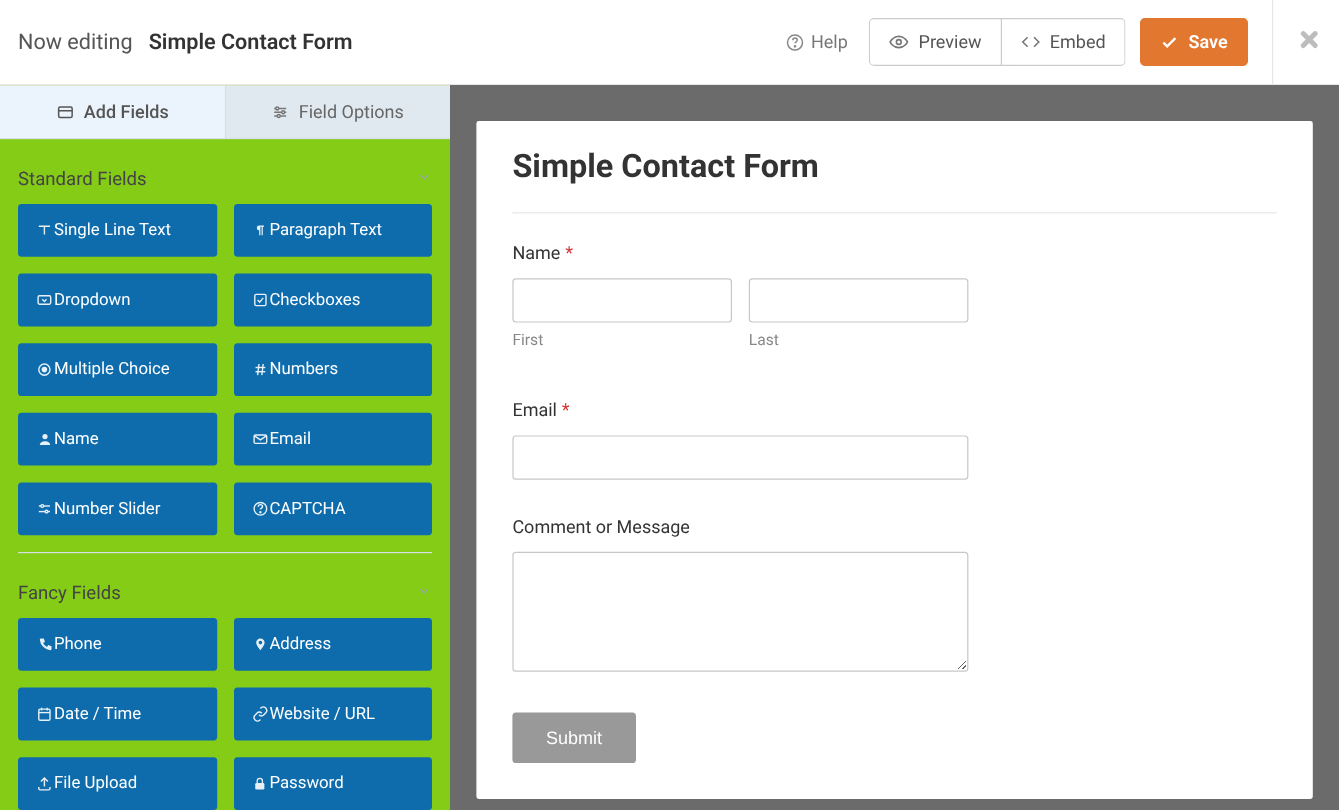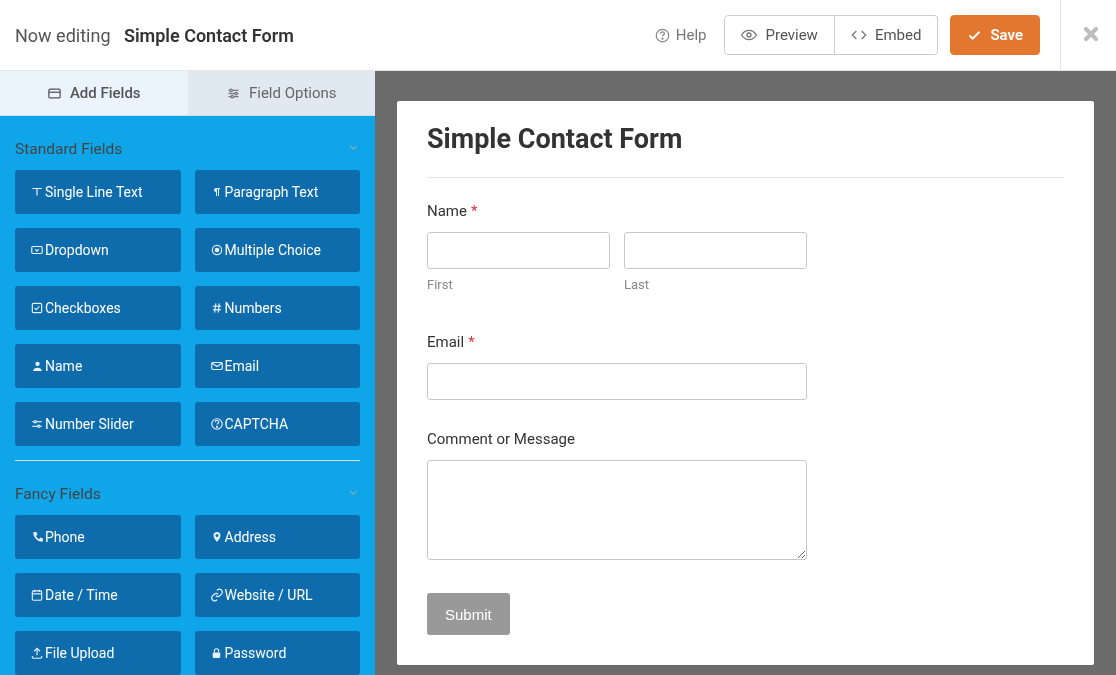--- a/index.html
+++ b/index.html
@@ -80,21 +80,21 @@
     color: #bdbdbd;
     cursor: pointer;
   }
   
   .main {
     display: flex;
     height: calc(675px - 71px);
   }
   .sidebar {
     width: 375px;
-    background: #0ea5e9;
+    background: #84cc16;
     display: flex;
     flex-direction: column;
     overflow-y: auto;
   }
   .tabs {
     display: flex;
     height: 46px;
     border-bottom: 1px solid #d6dde3;
   }
   .tab {
@@ -211,21 +211,21 @@
     padding: 8px;
     font-size: 14px;
     font-family: inherit;
   }
   .email-input { width: 380px; }
   .submit-btn {
     background: #999;
     color: #fff;
     border: none;
     height: 42px;
-    padding: 0 18px;
+    padding: 0 28px;
     font-size: 15px;
     border-radius: 3px;
     cursor: pointer;
   }
 </style>
 </head>
 <body>
 
 <div class="topbar">
   <div class="title-wrap">
@@ -334,34 +334,34 @@
               <svg width="14" height="14" viewBox="0 0 24 24" fill="none" stroke="#fff" stroke-width="2">
                 <rect x="3" y="6" width="18" height="12" rx="2"></rect>
                 <polyline points="9 11 12 14 15 11"></polyline>
               </svg>
             </span>
           <span>Dropdown</span>
         </div>
         <div class="field-btn">
           <span class="ficon">
               <svg width="14" height="14" viewBox="0 0 24 24" fill="none" stroke="#fff" stroke-width="2">
+                <rect x="4" y="4" width="16" height="16" rx="2"></rect>
+                <polyline points="8 12 11 15 16 9"></polyline>
+              </svg>
+            </span>
+          <span>Checkboxes</span>
+        </div>
+        <div class="field-btn">
+          <span class="ficon">
+              <svg width="14" height="14" viewBox="0 0 24 24" fill="none" stroke="#fff" stroke-width="2">
                 <circle cx="12" cy="12" r="8"></circle>
                 <circle cx="12" cy="12" r="3" fill="#fff"></circle>
               </svg>
             </span>
           <span>Multiple Choice</span>
-        </div>
-        <div class="field-btn">
-          <span class="ficon">
-              <svg width="14" height="14" viewBox="0 0 24 24" fill="none" stroke="#fff" stroke-width="2">
-                <rect x="4" y="4" width="16" height="16" rx="2"></rect>
-                <polyline points="8 12 11 15 16 9"></polyline>
-              </svg>
-            </span>
-          <span>Checkboxes</span>
         </div>
         <div class="field-btn">
           <span class="ficon">
               <svg width="14" height="14" viewBox="0 0 24 24" fill="none" stroke="#fff" stroke-width="2">
                 <line x1="5" y1="9" x2="19" y2="9"></line>
                 <line x1="5" y1="15" x2="19" y2="15"></line>
                 <line x1="10" y1="4" x2="8" y2="20"></line>
                 <line x1="16" y1="4" x2="14" y2="20"></line>
               </svg>
             </span>

